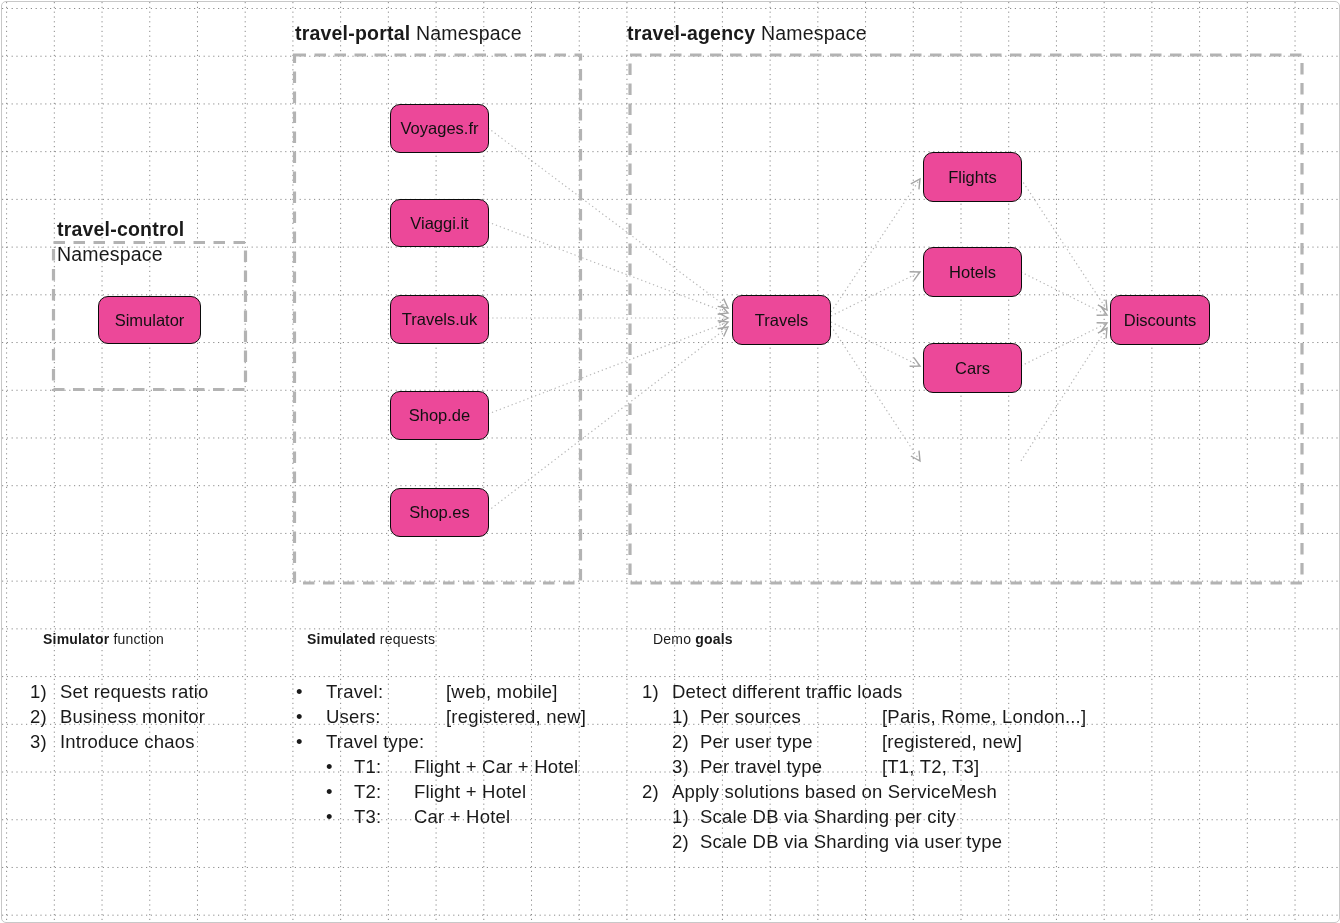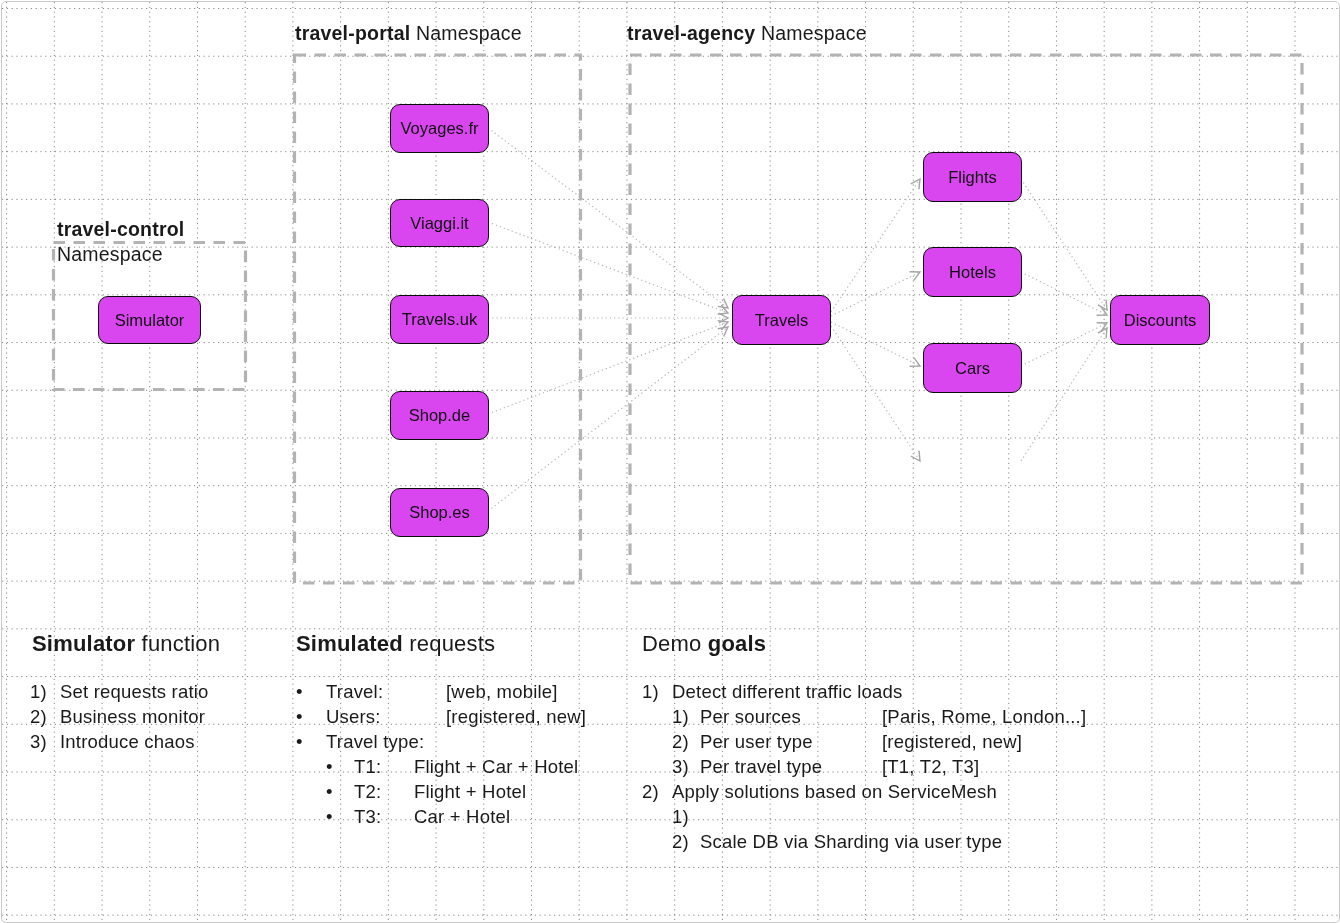--- a/index.html
+++ b/index.html
@@ -17,27 +17,27 @@
   }
   svg.layer{position:absolute;left:0;top:0;z-index:0;}
   svg.layer.arrows{z-index:2;}
   .gridline{stroke:#8a8a8a;stroke-width:1;stroke-dasharray:1.2 3.6;}
   .nsrect{fill:none;stroke:#b3b3b3;stroke-width:3.2;stroke-dasharray:11.5 8.5;}
   .arrow{stroke:#b5b5b5;stroke-width:1.15;stroke-dasharray:1.3 2.9;fill:none;}
 
   .node{
     position:absolute;z-index:3;
     display:flex;align-items:center;justify-content:center;
-    background:#d946ef;border:1.9px solid #0b0b0b;border-radius:10px;
+    background:#ec4899;border:1.9px solid #0b0b0b;border-radius:10px;
     font-size:16.5px;color:#111;white-space:nowrap;
   }
   .ns-title{position:absolute;z-index:4;font-size:19.5px;line-height:25px;letter-spacing:.2px;white-space:nowrap;}
   .ns-title b{font-weight:700;}
 
-  .sec-head{position:absolute;z-index:4;font-size:22px;letter-spacing:.2px;white-space:nowrap;}
+  .sec-head{position:absolute;z-index:4;font-size:14px;letter-spacing:.2px;white-space:nowrap;margin-left:11px;}
   .sec-head b{font-weight:700;}
   .list{position:absolute;z-index:4;font-size:18.5px;line-height:25px;letter-spacing:.2px;white-space:nowrap;}
   .row{display:flex;}
   .row .num{flex:0 0 30px;}
   .row .bul{flex:0 0 30px;}
   .row .txt{flex:0 0 auto;}
   .sub{padding-left:30px;}
   .sub .num{flex:0 0 28px;}
   .sub .bul{flex:0 0 28px;}
   
@@ -233,20 +233,21 @@
       <span class="num">3)</span>
       <span class="lblv">Per travel type</span>
       <span class="val">[T1, T2, T3]</span>
     </div>
     <div class="row">
       <span class="num">2)</span>
       <span class="txt">Apply solutions based on ServiceMesh</span>
     </div>
     <div class="row sub">
       <span class="num">1)</span>
+      <span class="txt">Scale DB via Sharding per city</span>
     </div>
     <div class="row sub">
       <span class="num">2)</span>
       <span class="txt">Scale DB via Sharding via user type</span>
     </div>
   </div>
 
 </div>
 
 </body></html>

